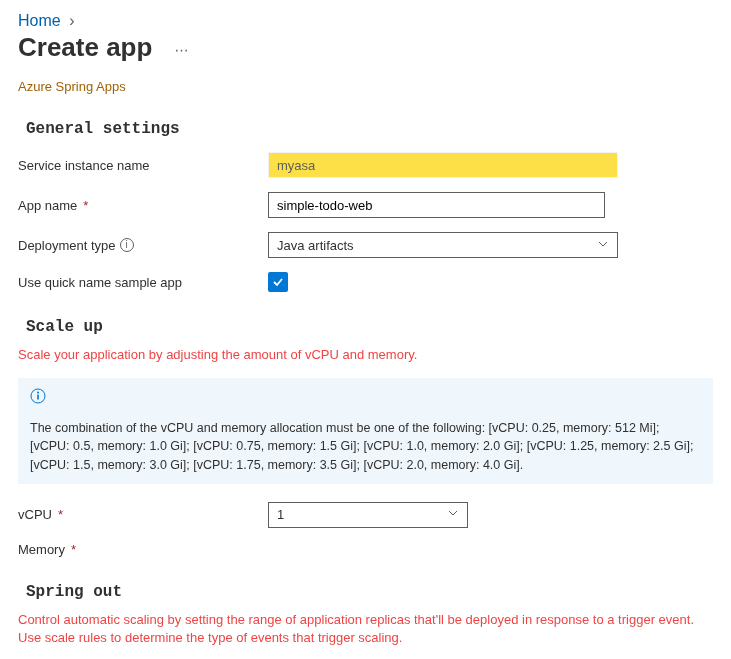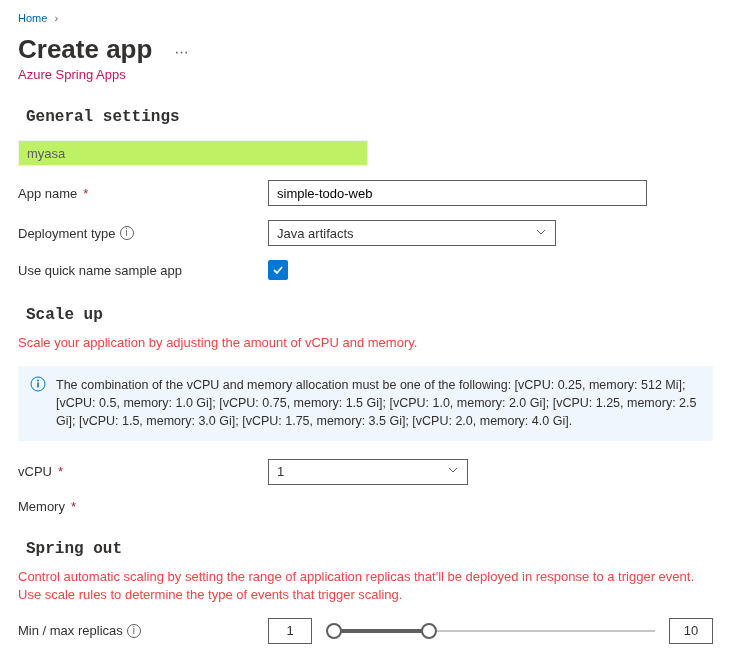--- a/index.html
+++ b/index.html
@@ -6,22 +6,22 @@
   body {
     margin: 0;
     padding: 12px 18px;
     font-family: "Segoe UI", Arial, sans-serif;
     font-size: 13px;
     color: #323130;
     background: #fff;
     width: 731px;
   }
   .breadcrumb {
-    font-size: 11px;
-    margin-bottom: 8px;
+    font-size: 16px;
+    margin-bottom: 0;
   }
   .breadcrumb a {
     color: #0062ad;
     text-decoration: none;
   }
   .breadcrumb .chev {
     color: #605e5c;
     margin-left: 4px;
   }
   .title-row {
@@ -33,23 +33,23 @@
     font-size: 26px;
     font-weight: 600;
     margin: 2px 0 0 0;
   }
   .ellipsis {
     color: #605e5c;
     font-size: 14px;
     padding-top: 6px;
   }
   .subtitle {
-    color: #be185d;
-    font-size: 13px;
-    margin-top: 2px;
+    color: #a16207;
+    font-size: 13px;
+    margin-top: 16px;
   }
   h2 {
     font-size: 16px;
     font-weight: 700;
     margin: 26px 0 10px 8px;
     font-family: Liberation Mono, monospace;
   }
   .field-row {
     display: flex;
     align-items: center;
@@ -80,33 +80,33 @@
   .field-control { flex: 0 0 auto; }
   .textbox, .select {
     height: 26px;
     border: 1px solid #605e5c;
     padding: 0 8px;
     font-size: 13px;
     font-family: inherit;
     background: #fff;
   }
   .textbox.readonly {
-    background: #bef264;
+    background: #fde047;
     border-color: #f3f2f1;
     color: #605e5c;
     width: 350px;
   }
-  .textbox.wide { width: 379px; }
+  .textbox.wide { width: 337px; }
   .select {
     display: flex;
     align-items: center;
     justify-content: space-between;
     cursor: pointer;
   }
-  .select.wide { width: 288px; gap: 30px; }
+  .select.wide { width: 350px; gap: 30px; }
   .select.narrow { width: 200px; }
   .chevron {
     color: #605e5c;
   }
   .checkbox {
     width: 20px;
     height: 20px;
     background: #0078d4;
     display: inline-flex;
     align-items: center;
@@ -123,20 +123,21 @@
   }
   .info-box {
     background: #eff6fc;
     border: 0px solid #eff6fc;
     padding: 10px 12px 10px 12px;
     display: flex;
     gap: 10px;
     font-size: 12.5px;
     line-height: 1.45;
     margin: 8px 0 18px 0;
+    flex-direction: column;
   }
   .info-box .ic {
     color: #0078d4;
     flex-shrink: 0;
   }
   .slider-row {
     display: flex;
     align-items: center;
     gap: 14px;
   }
@@ -191,20 +192,21 @@
 
 <div class="title-row">
   <h1>Create app</h1>
   <span class="ellipsis">⋯</span>
 </div>
 <div class="subtitle">Azure Spring Apps</div>
 
 <h2>General settings</h2>
 
 <div class="field-row">
+  <div class="field-label">Service instance name</div>
   <div class="field-control">
     <input class="textbox readonly" readonly="" value="myasa" style="">
   </div>
 </div>
 
 <div class="field-row">
   <div class="field-label">
     <span>App name</span>
       <span class="req">*</span>
   </div>

